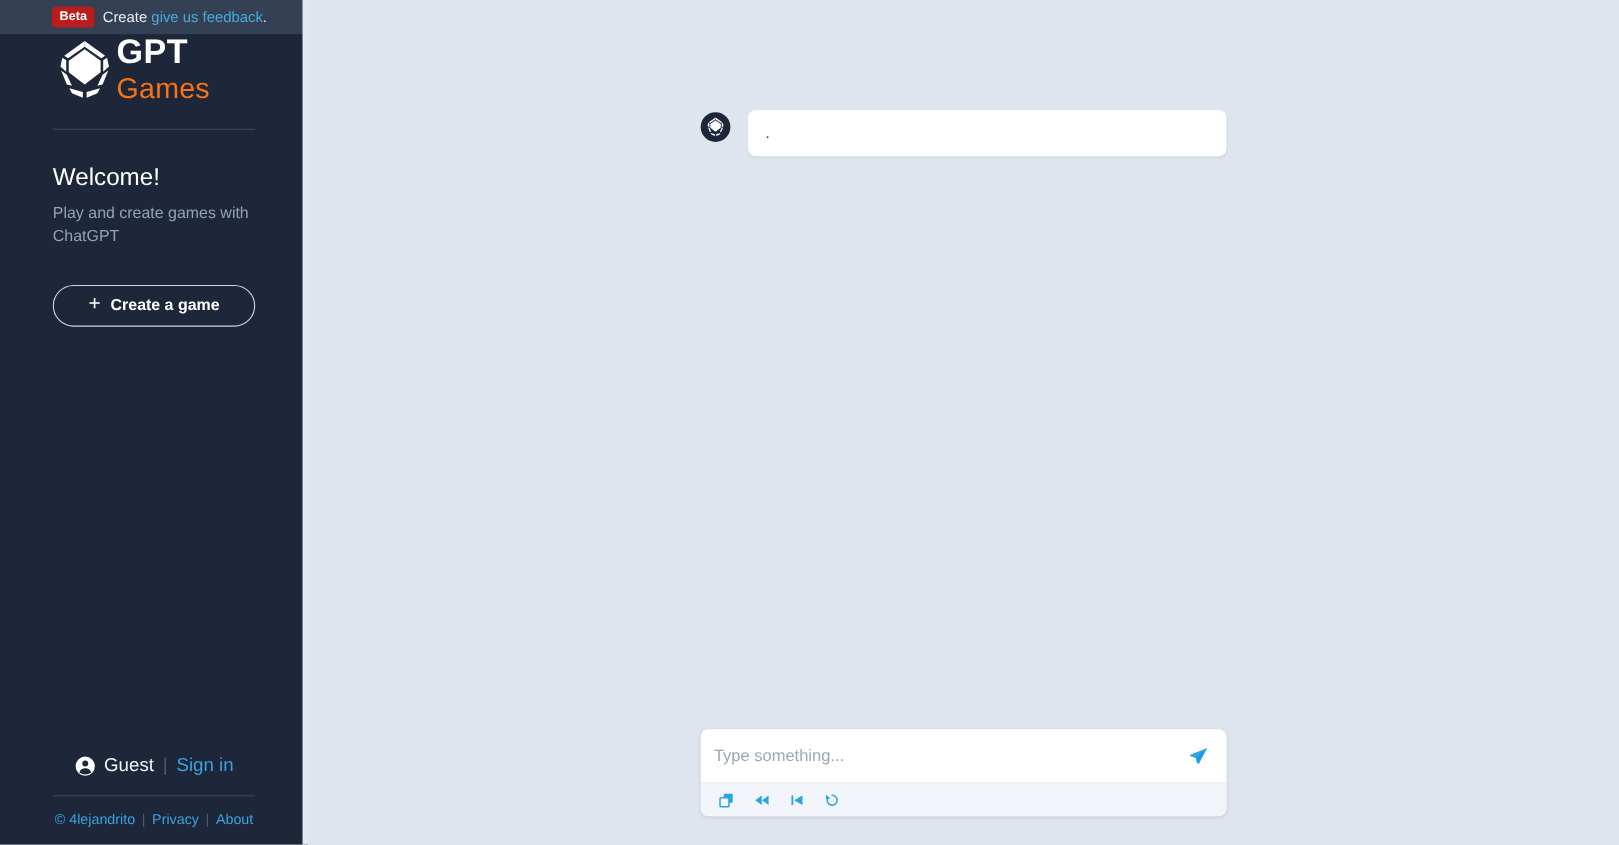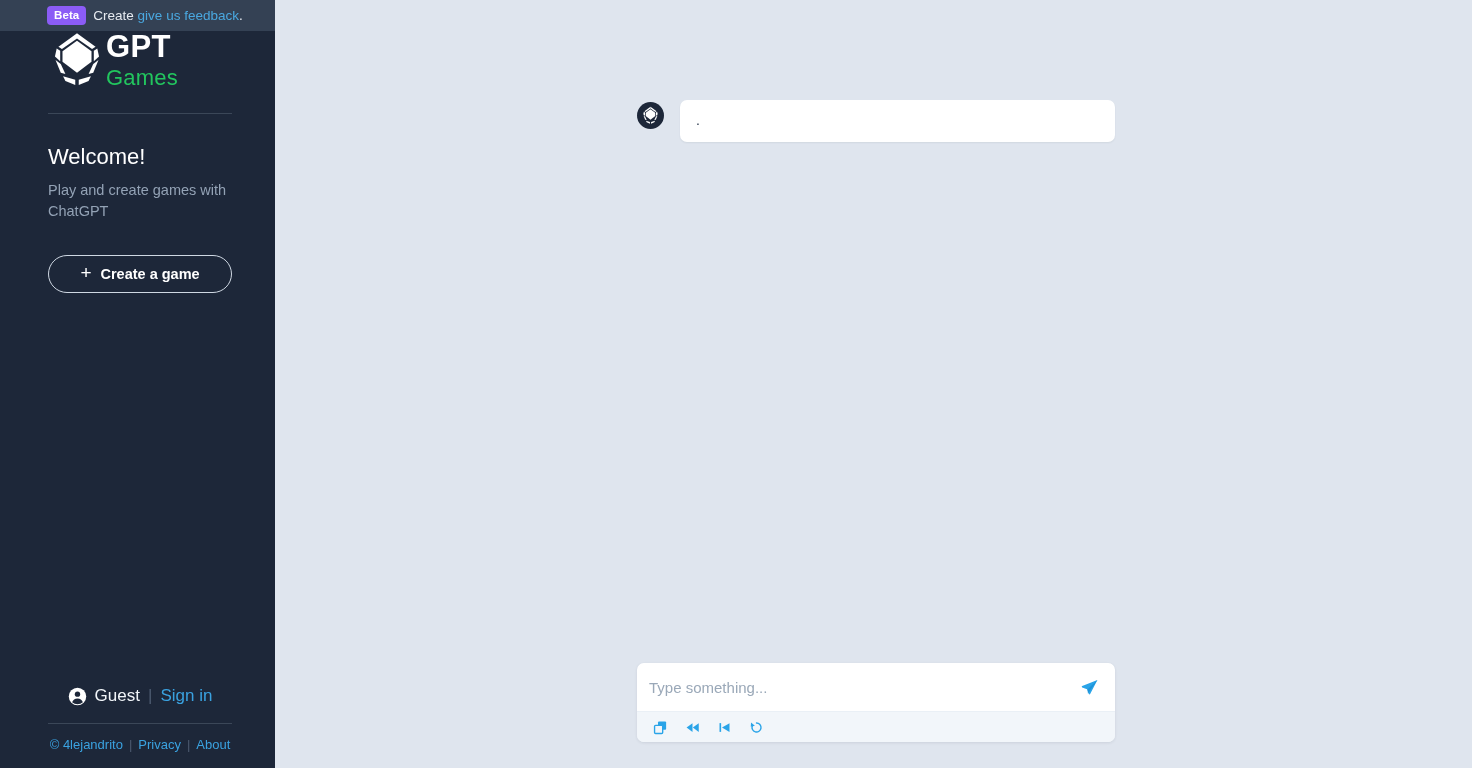--- a/index.html
+++ b/index.html
@@ -50,21 +50,21 @@
     display: flex;
     align-items: center;
     padding-left: 47px;
     font-size: 13.5px;
     color: #e7ebf1;
     flex: 0 0 31px;
   }
 
   .beta-badge {
     display: inline-block;
-    background: #8b5cf6;
+    background: #b91c1c;
     color: #ffffff;
     font-weight: bold;
     font-size: 11.5px;
     line-height: 1;
     padding: 4px 7px 4px 7px;
     border-radius: 4px;
     margin-right: 7px;
     letter-spacing: 0.1px;
   }
 
@@ -104,22 +104,22 @@
   }
 
   .brand-gpt {
     font-size: 31px;
     font-weight: bold;
     color: #ffffff;
     letter-spacing: 0.4px;
   }
 
   .brand-games {
-    font-size: 22px;
-    color: #22c55e;
+    font-size: 26px;
+    color: #f97316;
     margin-top: 5px;
     letter-spacing: 0.2px;
   }
 
   .sidebar-divider {
     height: 1px;
     background: #3b4758;
     margin-top: 24px;
   }
 

